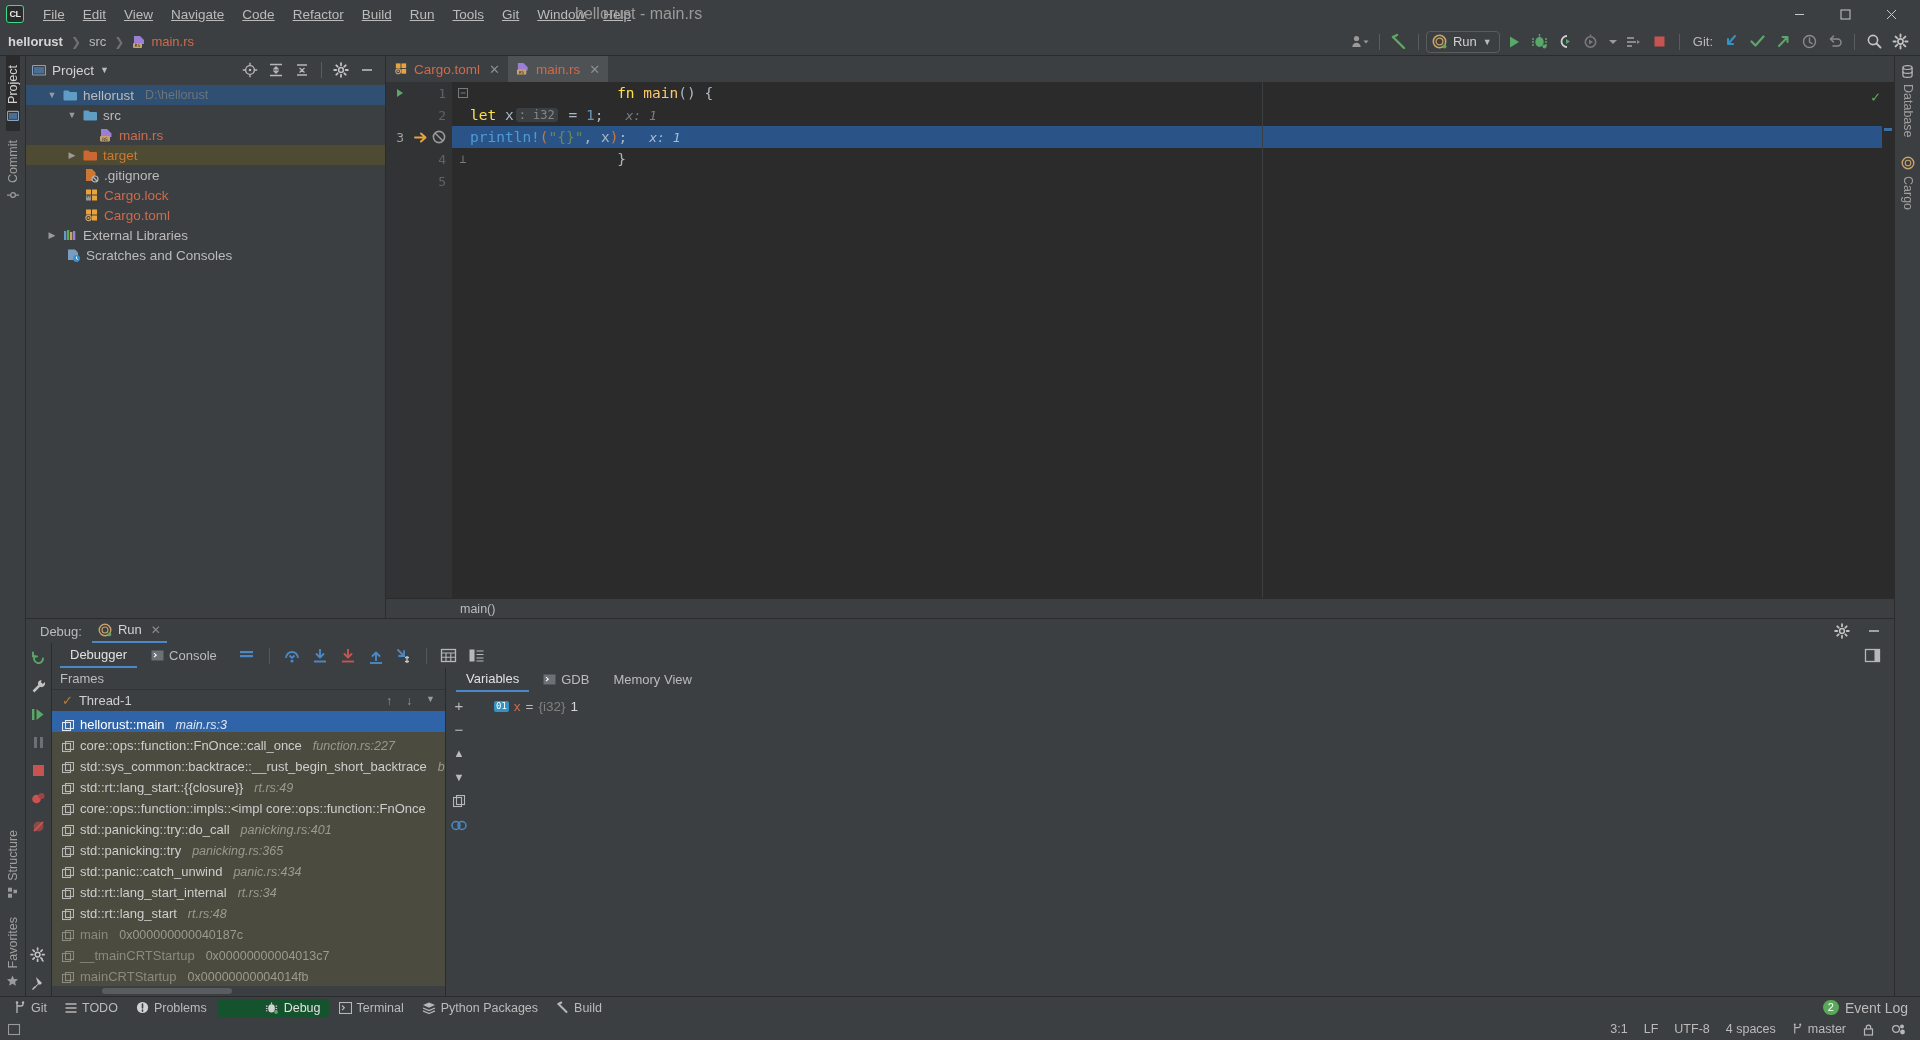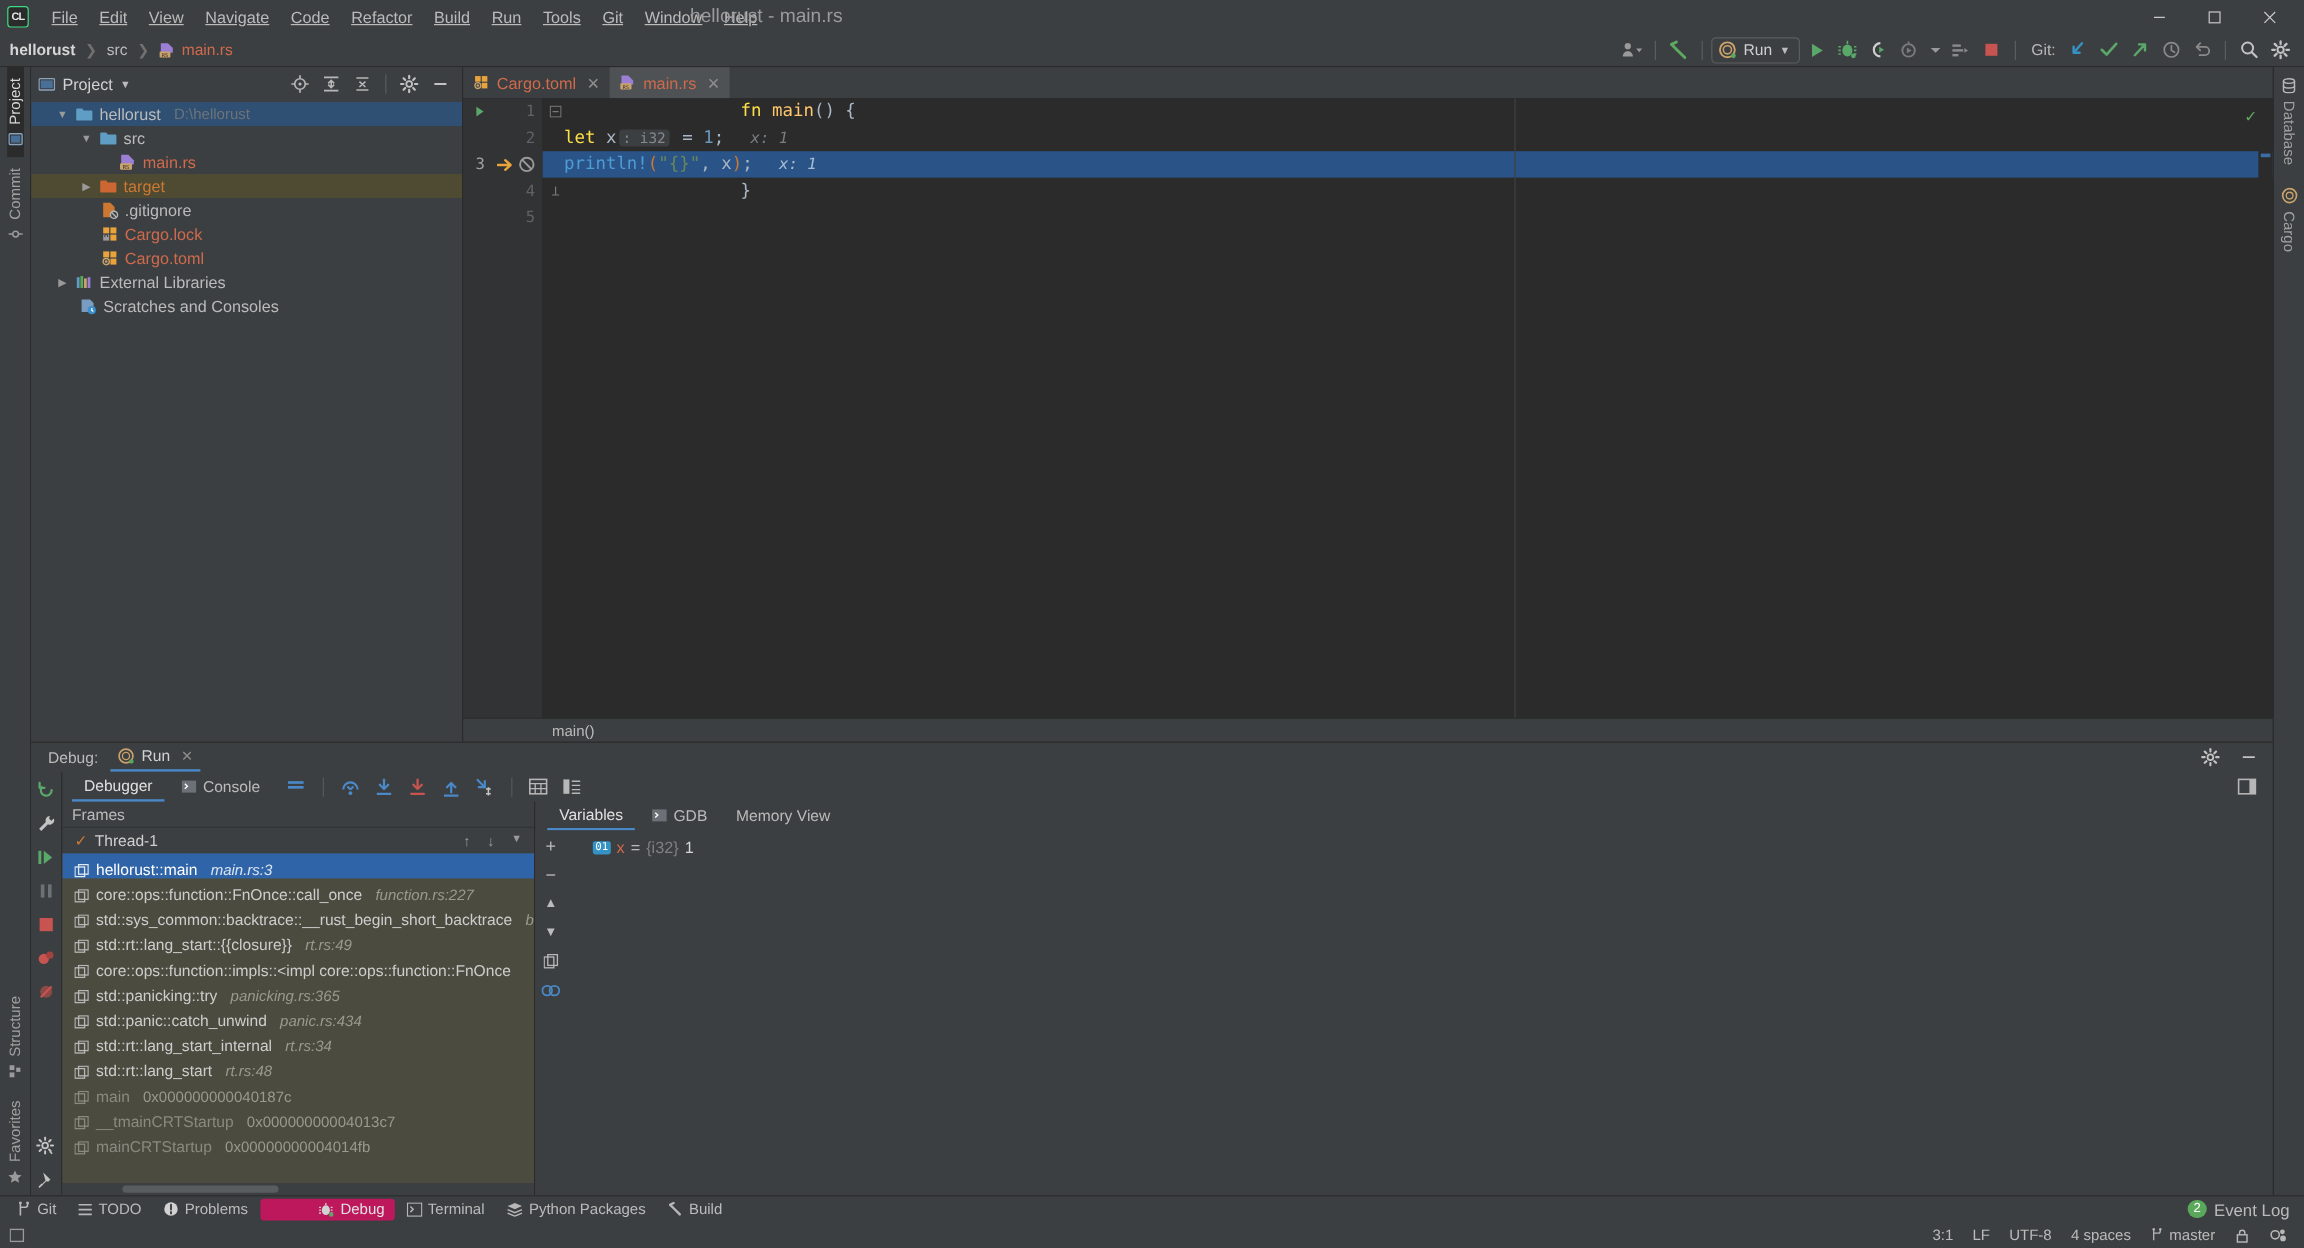--- a/index.html
+++ b/index.html
@@ -188,21 +188,21 @@
   .var-eq{ color:#bbbbbb; }
   .var-type{ color:#808080; }
   .var-val{ color:#d6d6d6; }
 
   
   .toolwin-bar{
     height:22px;flex:0 0 22px;background:#3c3f41;display:flex;align-items:center;
     padding:0 6px;gap:2px;border-top:1px solid #2b2b2b;
   }
   .twb{ display:flex;align-items:center;gap:5px;font-size:12.5px;color:#bbbbbb;padding:2px 8px;border-radius:3px; }
-  .twb.active{ background:#be185d;color:#e3e3e3;padding-left:48px; }
+  .twb.active{ background:#14532d;color:#e3e3e3;padding-left:48px; }
   .toolwin-bar .right{ margin-left:auto;display:flex;align-items:center;gap:6px;padding-right:6px; }
   .evt-badge{ background:#5aa85a;color:#fff;border-radius:9px;font-size:11px;padding:0 5px;line-height:15px;height:15px;display:inline-block; }
 
   .statusbar{
     height:22px;flex:0 0 22px;background:#3c3f41;display:flex;align-items:center;
     padding:0 8px;gap:8px;font-size:12.5px;color:#bbbbbb;
   }
   .statusbar .right{ margin-left:auto;display:flex;align-items:flex-end;gap:16px;padding-right:6px; }
   .sb-item{ cursor:default; }
   svg{ display:block; }
@@ -922,20 +922,30 @@
                   </div>
                   <div class="frame">
                     <span>
                         <svg width="12" height="12" viewBox="0 0 12 12">
                           <rect x="0.5" y="2.5" width="8" height="8" fill="none" stroke="#b7b7b7" stroke-width="1.1"></rect>
                           <rect x="3.5" y="0.5" width="8" height="8" fill="none" stroke="#b7b7b7" stroke-width="1.1"></rect>
                         </svg>
                       </span>
                     <span>core::ops::function::impls::&lt;impl core::ops::function::FnOnce</span>
                     <span class="loc"></span>
+                  </div>
+                  <div class="frame">
+                    <span>
+                        <svg width="12" height="12" viewBox="0 0 12 12">
+                          <rect x="0.5" y="2.5" width="8" height="8" fill="none" stroke="#b7b7b7" stroke-width="1.1"></rect>
+                          <rect x="3.5" y="0.5" width="8" height="8" fill="none" stroke="#b7b7b7" stroke-width="1.1"></rect>
+                        </svg>
+                      </span>
+                    <span>std::panicking::try::do_call</span>
+                    <span class="loc">panicking.rs:401</span>
                   </div>
                   <div class="frame">
                     <span>
                         <svg width="12" height="12" viewBox="0 0 12 12">
                           <rect x="0.5" y="2.5" width="8" height="8" fill="none" stroke="#b7b7b7" stroke-width="1.1"></rect>
                           <rect x="3.5" y="0.5" width="8" height="8" fill="none" stroke="#b7b7b7" stroke-width="1.1"></rect>
                         </svg>
                       </span>
                     <span>std::panicking::try</span>
                     <span class="loc">panicking.rs:365</span>

